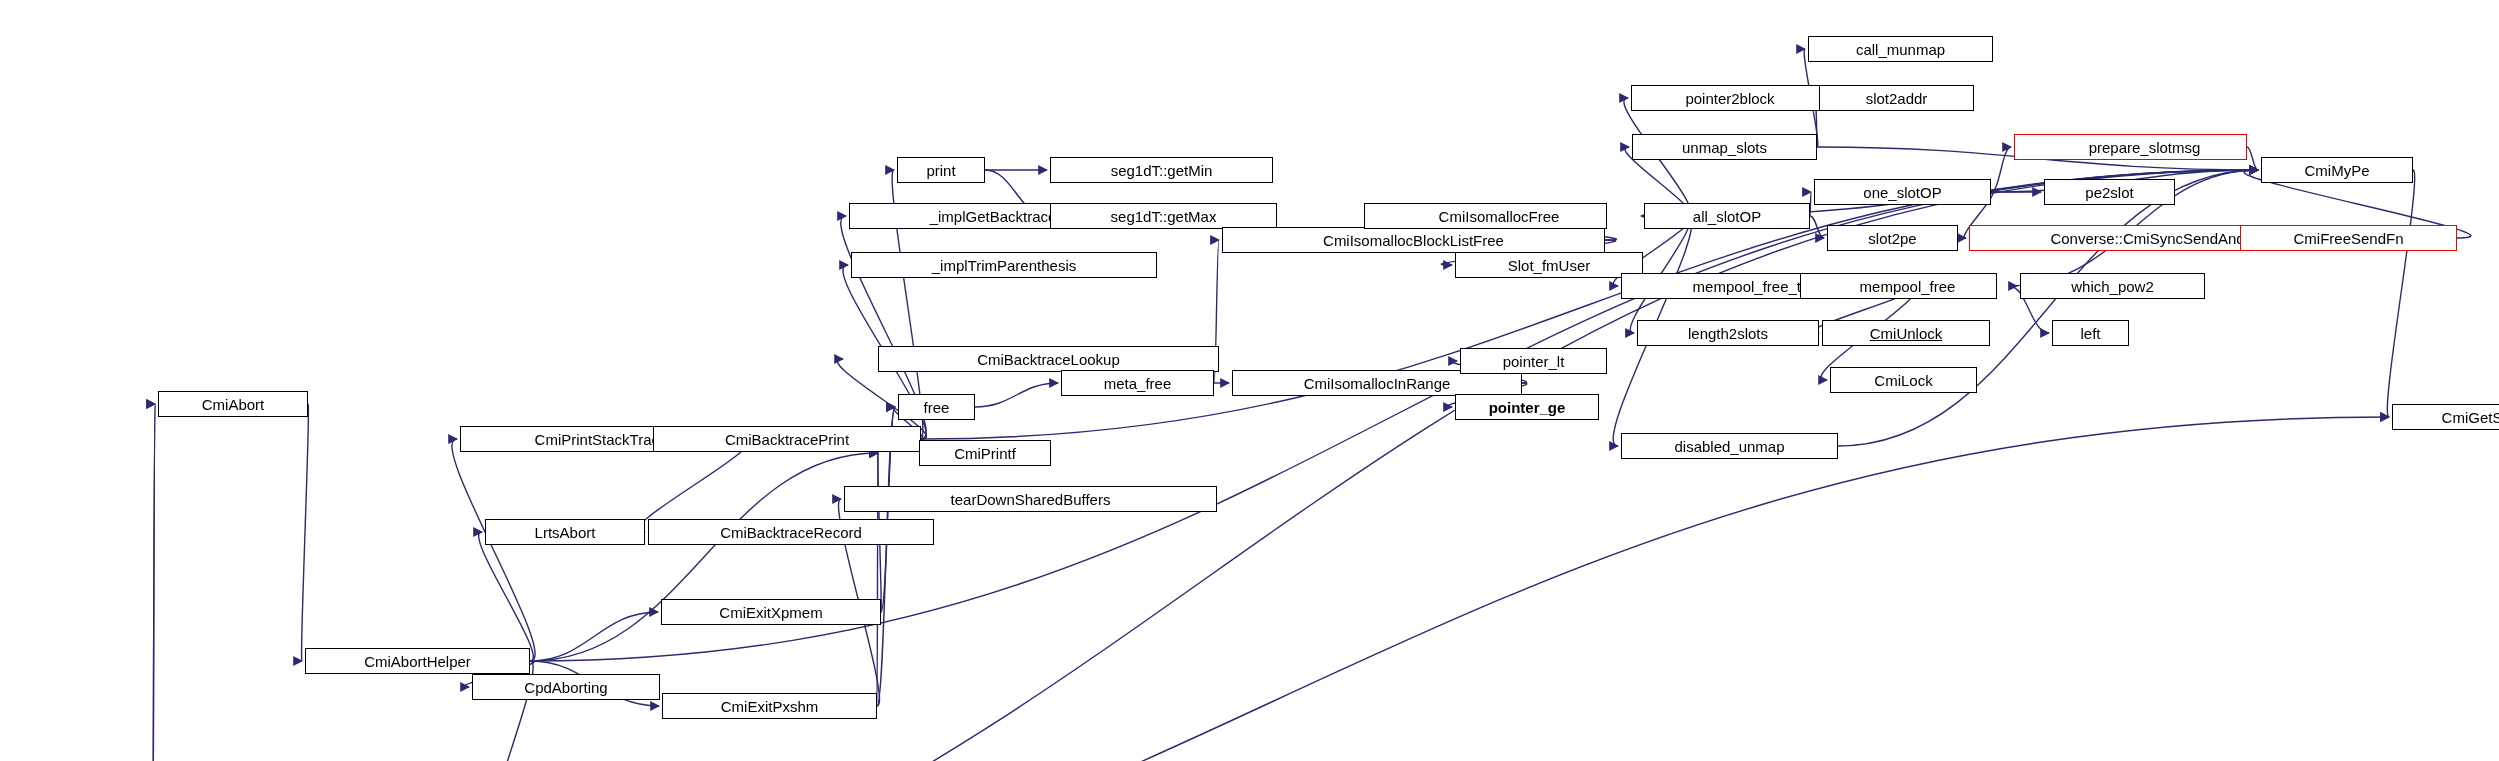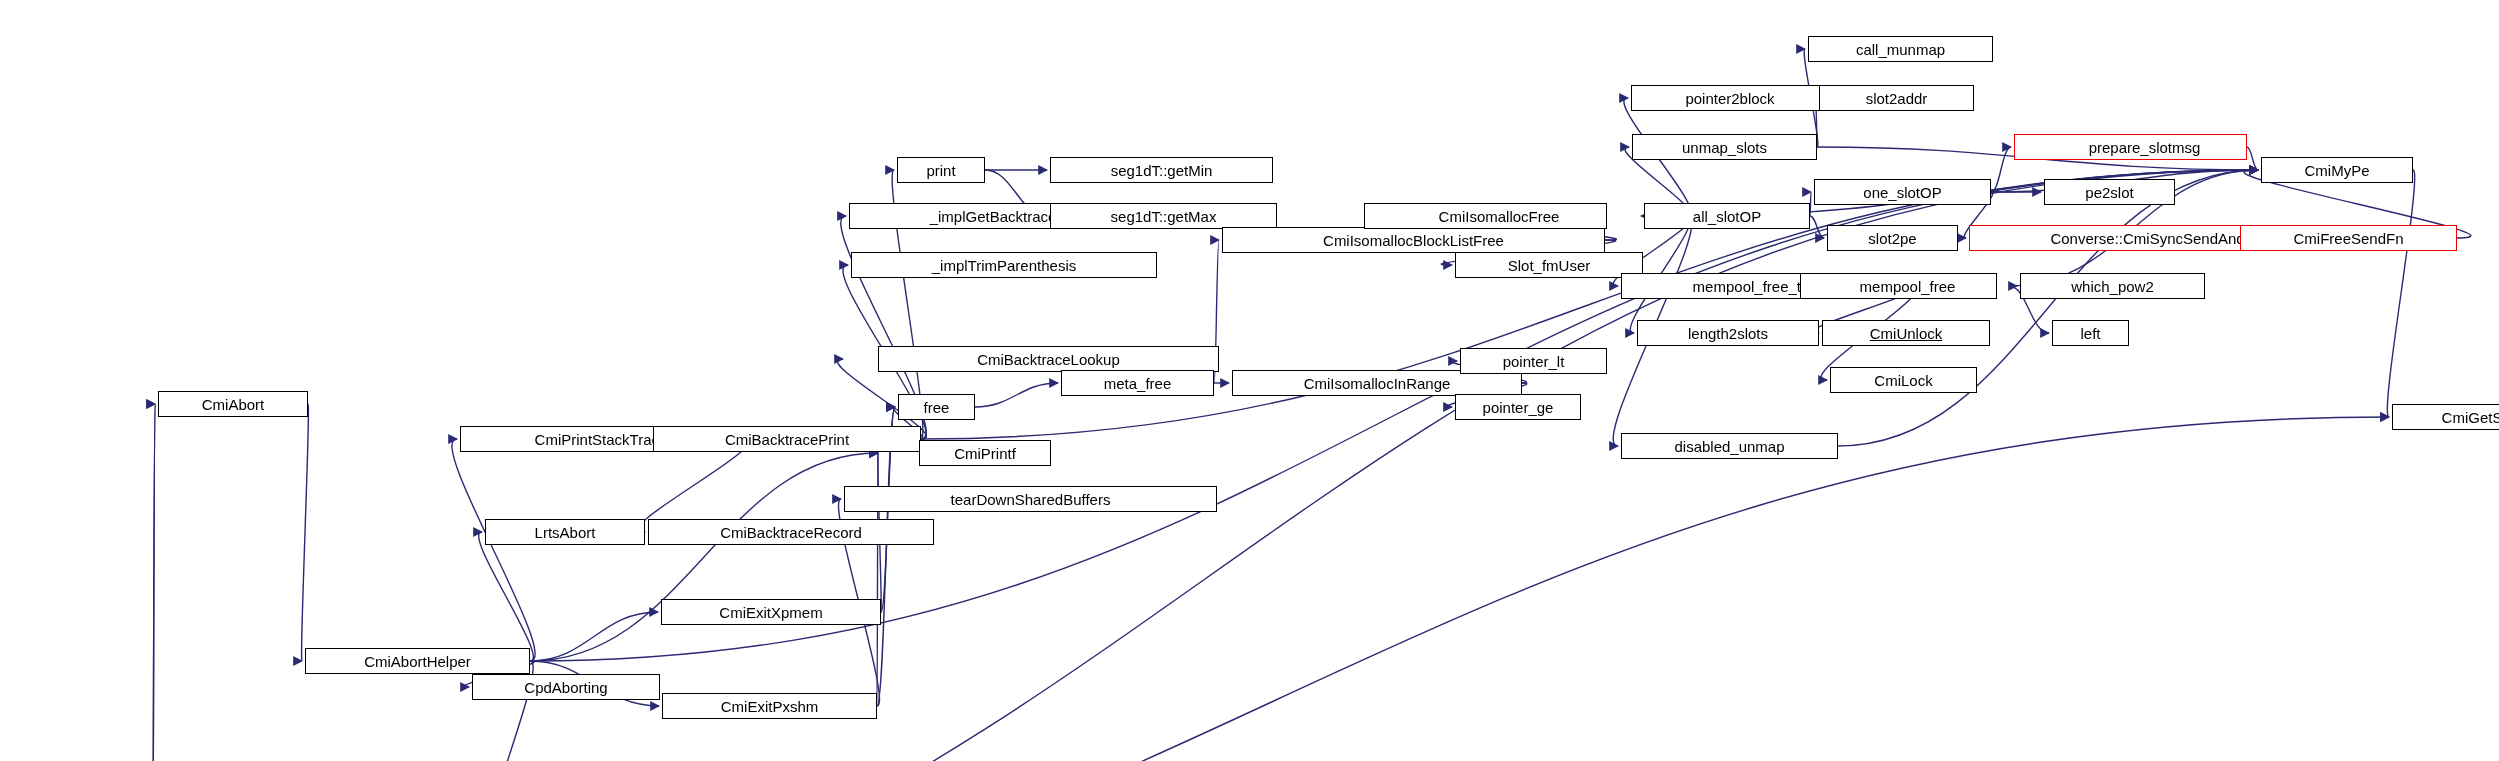--- a/index.html
+++ b/index.html
@@ -183,21 +183,21 @@
       </div>
       <div class="node" style="left: 1061px; top: 370px; width: 153px;">
         <span class="node-label">meta_free</span>
       </div>
       <div class="node" style="left: 1232px; top: 370px; width: 290px;">
         <span class="node-label">CmiIsomallocInRange</span>
       </div>
       <div class="node" style="left: 1460px; top: 348px; width: 147px;">
         <span class="node-label">pointer_lt</span>
       </div>
-      <div class="node" style="left: 1455px; top: 394px; width: 126px;">
+      <div class="node" style="left: 1455px; top: 394px; width: 144px; font-weight: bold;">
         <span class="node-label">pointer_ge</span>
       </div>
       <div class="node" style="left: 1222px; top: 227px; width: 383px;">
         <span class="node-label">CmiIsomallocBlockListFree</span>
       </div>
       <div class="node" style="left: 1364px; top: 203px; width: 243px; padding-left: 33px;">
         <span class="node-label">CmiIsomallocFree</span>
       </div>
       <div class="node" style="left: 1455px; top: 252px; width: 188px;">
         <span class="node-label">Slot_fmUser</span>

